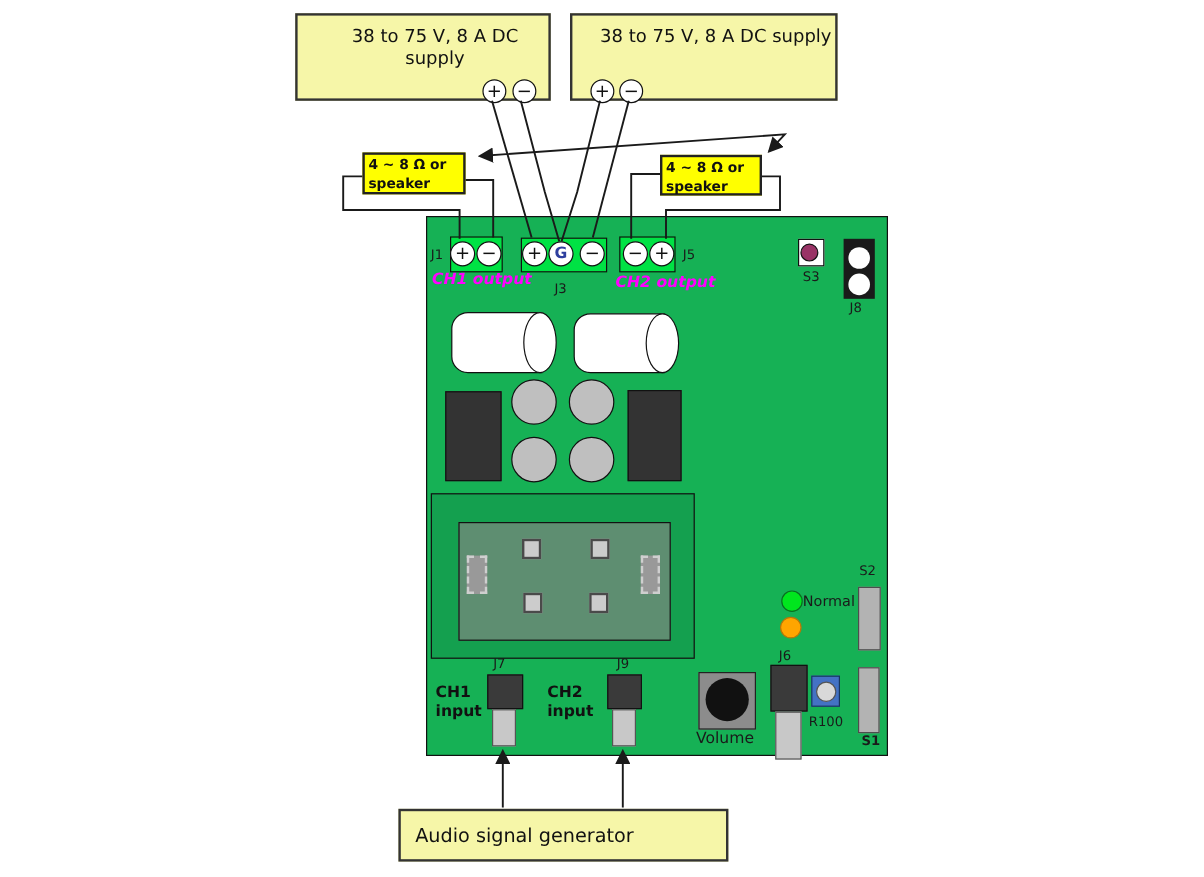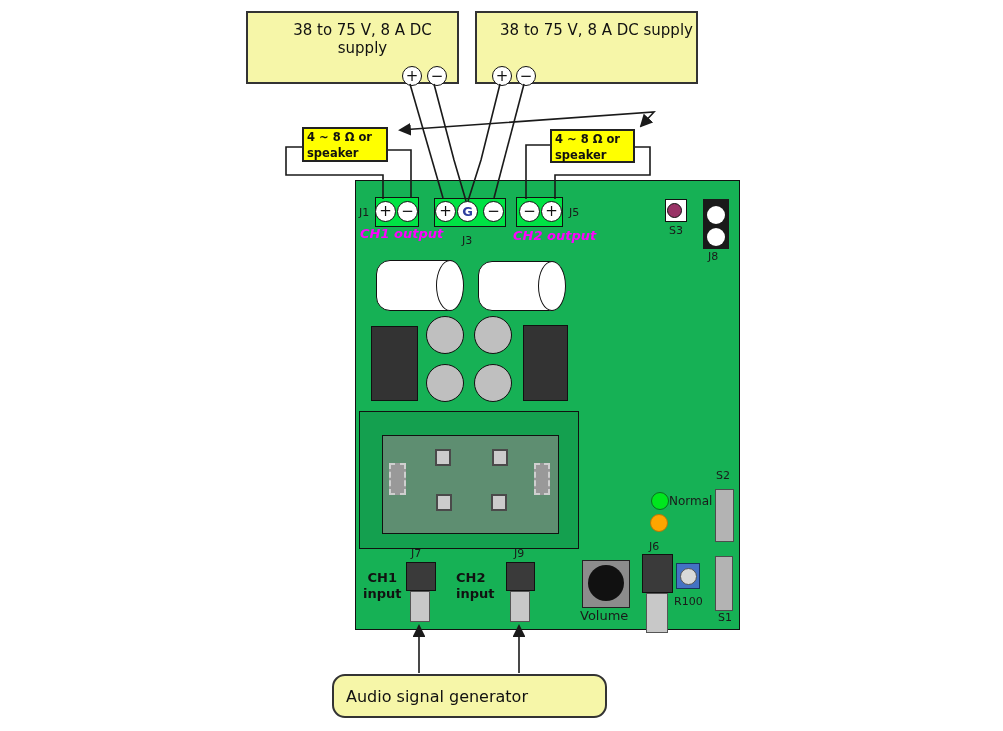--- a/index.html
+++ b/index.html
@@ -177,26 +177,26 @@
       </div>
     </div>
 
     <div class="led" style="left:295px;top:311px;background:var(--led-green);border:1px solid #0a6e20;"></div>
     <div class="lbl" style="left:313px;top:314px;font-size:12px;">Normal</div>
     <div class="led" style="left:294px;top:333px;background:var(--led-orange);border:1px solid #b97607;"></div>
 
     <div class="lbl" style="left:360px;top:289px;">S2</div>
     <div class="slider" style="left:359px;top:308px;width:19px;height:53px;"></div>
     <div class="slider" style="left:359px;top:375px;width:18px;height:55px;"></div>
-    <div class="lbl" style="left:362px;top:431px;">S1</div>
+    <div class="lbl" style="left:362px;top:431px;font-weight:bold;">S1</div>
 
     <div class="lbl" style="left:55px;top:367px;">J7</div>
     <div class="jack-sq" style="left:50px;top:381px;width:30px;height:29px;"></div>
     <div class="jack-tab" style="left:54px;top:410px;width:20px;height:31px;"></div>
-    <div class="inlbl pre" style="left:7px;top:389px;text-align:center;">CH1
+    <div class="inlbl pre" style="left:7px;top:389px;">CH1
 input</div>
 
     <div class="lbl" style="left:158px;top:367px;">J9</div>
     <div class="jack-sq" style="left:150px;top:381px;width:29px;height:29px;"></div>
     <div class="jack-tab" style="left:154px;top:410px;width:20px;height:31px;"></div>
     <div class="inlbl pre" style="left:100px;top:389px;">CH2
 input</div>
 
     <div class="vol-sq"></div>
     <div class="vol-knob"></div>
@@ -204,21 +204,21 @@
 
     <div class="lbl" style="left:293px;top:360px;">J6</div>
     <div class="jack-sq" style="left:286px;top:373px;width:31px;height:39px;"></div>
     <div class="jack-tab" style="left:290px;top:412px;width:22px;height:40px;"></div>
 
     <div class="r100-sq"></div>
     <div class="r100-dot"></div>
     <div class="lbl" style="left:318px;top:415px;">R100</div>
   </div>
 
-  <div class="audio-box" style="left:332px;top:674px;width:275px;height:44px;border-radius:13px;">
+  <div class="audio-box" style="left:332px;top:674px;width:275px;height:44px;">
     <span>Audio signal generator</span>
   </div>
 
   <svg class="overlay" width="1003" height="731" viewBox="0 0 1003 731">
     <defs>
       <marker id="arr" viewBox="0 0 10 10" refX="8.5" refY="5" markerWidth="8" markerHeight="8" orient="auto-start-reverse">
         <path d="M0,0 L10,5 L0,10 z" fill="#1a1a1a"></path>
       </marker>
     </defs>
 

